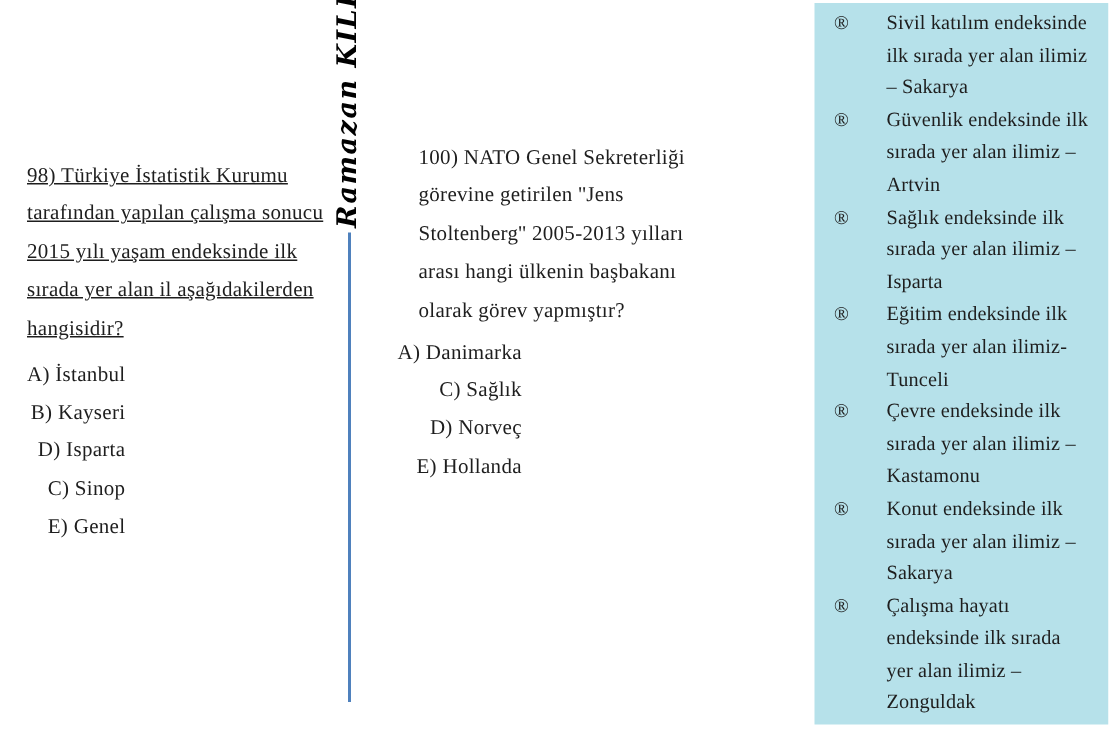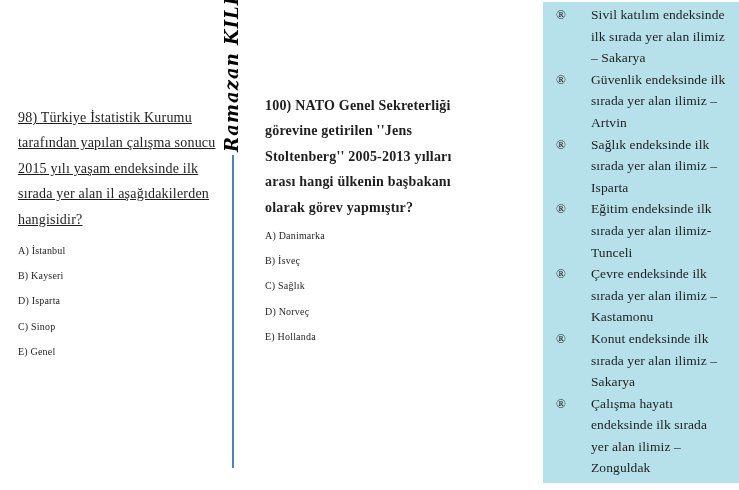--- a/index.html
+++ b/index.html
@@ -14,29 +14,30 @@
     overflow: hidden;
   }
   .q-text {
     position: absolute;
     white-space: pre;
     font-size: 14px;
     line-height: 25.4px;
     letter-spacing: 0.2px;
   }
   .q98-text  { left: 18px;  top: 105px; text-decoration: underline; }
-  .q100-text { left: 265px; top: 93px; font-weight: bold;  }
+  .q100-text { left: 279px; top: 93px;  }
   .options { position: absolute; }
   .q98-options  { left: 18px;  top: 238px; }
   .q100-options { left: 265px; top: 223px; }
   .opt {
-    font-size: 10px;
+    font-size: 14px;
     line-height: 25.2px;
     white-space: pre;
     letter-spacing: 0.2px;
+    text-align: right;
   }
   .divider {
     position: absolute;
     left: 232px;
     top: 155px;
     width: 2px;
     height: 313px;
     background: #4f81bd;
   }
   .watermark {
@@ -102,21 +103,20 @@
   <div class="divider"></div>
 
   <section>
     <div class="q-text q100-text">100) NATO Genel Sekreterliği
 görevine getirilen ''Jens
 Stoltenberg'' 2005-2013 yılları
 arası hangi ülkenin başbakanı
 olarak görev yapmıştır?</div>
     <div class="options q100-options">
       <div class="opt">A) Danimarka</div>
-      <div class="opt">B) İsveç</div>
       <div class="opt">C) Sağlık</div>
       <div class="opt">D) Norveç</div>
       <div class="opt">E) Hollanda</div>
     </div>
   </section>
 
   <aside class="sidebar">
     <div class="sb-item">
       <span class="sb-bullet">®</span>
       <span class="sb-text">Sivil katılım endeksinde

